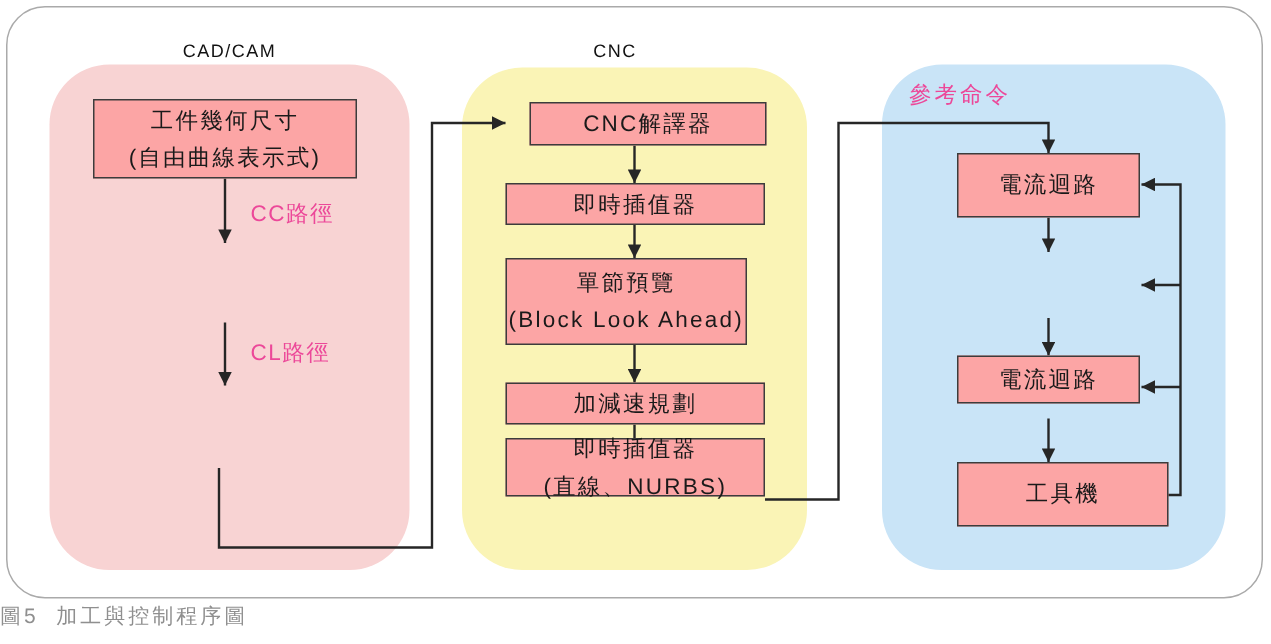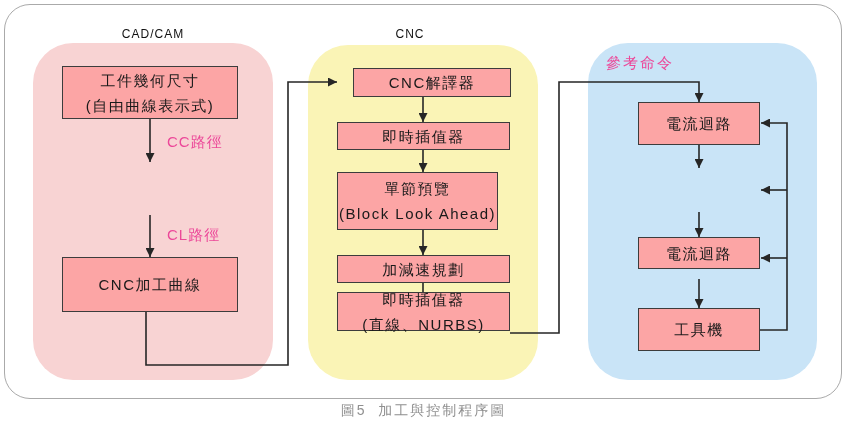--- a/index.html
+++ b/index.html
@@ -67,21 +67,21 @@
     letter-spacing: 1px;
     color: #ec4899;
     white-space: nowrap;
     z-index: 3;
   }
   .caption {
     position: absolute;
     top: 402px;
     left: 0;
     width: 100%;
-    text-align: center;
+    text-align: left;
     font-size: 14px;
     letter-spacing: 2px;
     color: var(--caption-text);
     white-space: pre;
     z-index: 4;
   }
 </style>
 </head>
 <body>
 
@@ -120,29 +120,28 @@
       <path d="M760,330 H787 V123 H761" marker-end="url(#arrow)"></path>
       <path d="M787,190 H761" marker-end="url(#arrow)"></path>
       <path d="M787,258 H761" marker-end="url(#arrow)"></path>
     </g>
   </svg>
 
   <div class="node" style="left:62px; top:66px; width:176px; height:53px">工件幾何尺寸
 (自由曲線表示式)</div>
   <div class="edge-label" style="left:167px; top:133px">CC路徑</div>
   <div class="edge-label" style="left:167px; top:226px">CL路徑</div>
-  <div class="node" style="left:62px; top:257px; width:176px; height:55px">CNC加工曲線</div>
 
   <div class="node" style="left:353px; top:68px; width:158px; height:29px">CNC解譯器</div>
   <div class="node" style="left:337px; top:122px; width:173px; height:28px">即時插值器</div>
   <div class="node" style="left:337px; top:172px; width:161px; height:58px">單節預覽
 (Block Look Ahead)</div>
   <div class="node" style="left:337px; top:255px; width:173px; height:28px">加減速規劃</div>
   <div class="node" style="left:337px; top:292px; width:173px; height:39px">即時插值器
 (直線、NURBS)</div>
 
   <div class="edge-label" style="left:606px; top:54px; letter-spacing:2px">參考命令</div>
   <div class="node" style="left:638px; top:102px; width:122px; height:43px">電流迴路</div>
   <div class="node" style="left:638px; top:237px; width:122px; height:32px">電流迴路</div>
-  <div class="node" style="left:638px; top:308px; width:122px; height:43px">工具機</div>
+  <div class="node" style="left:638px; top:308px; width:141px; height:43px">工具機</div>
 
   <div class="caption">圖5  加工與控制程序圖</div>
 </div>
 
 </body></html>

